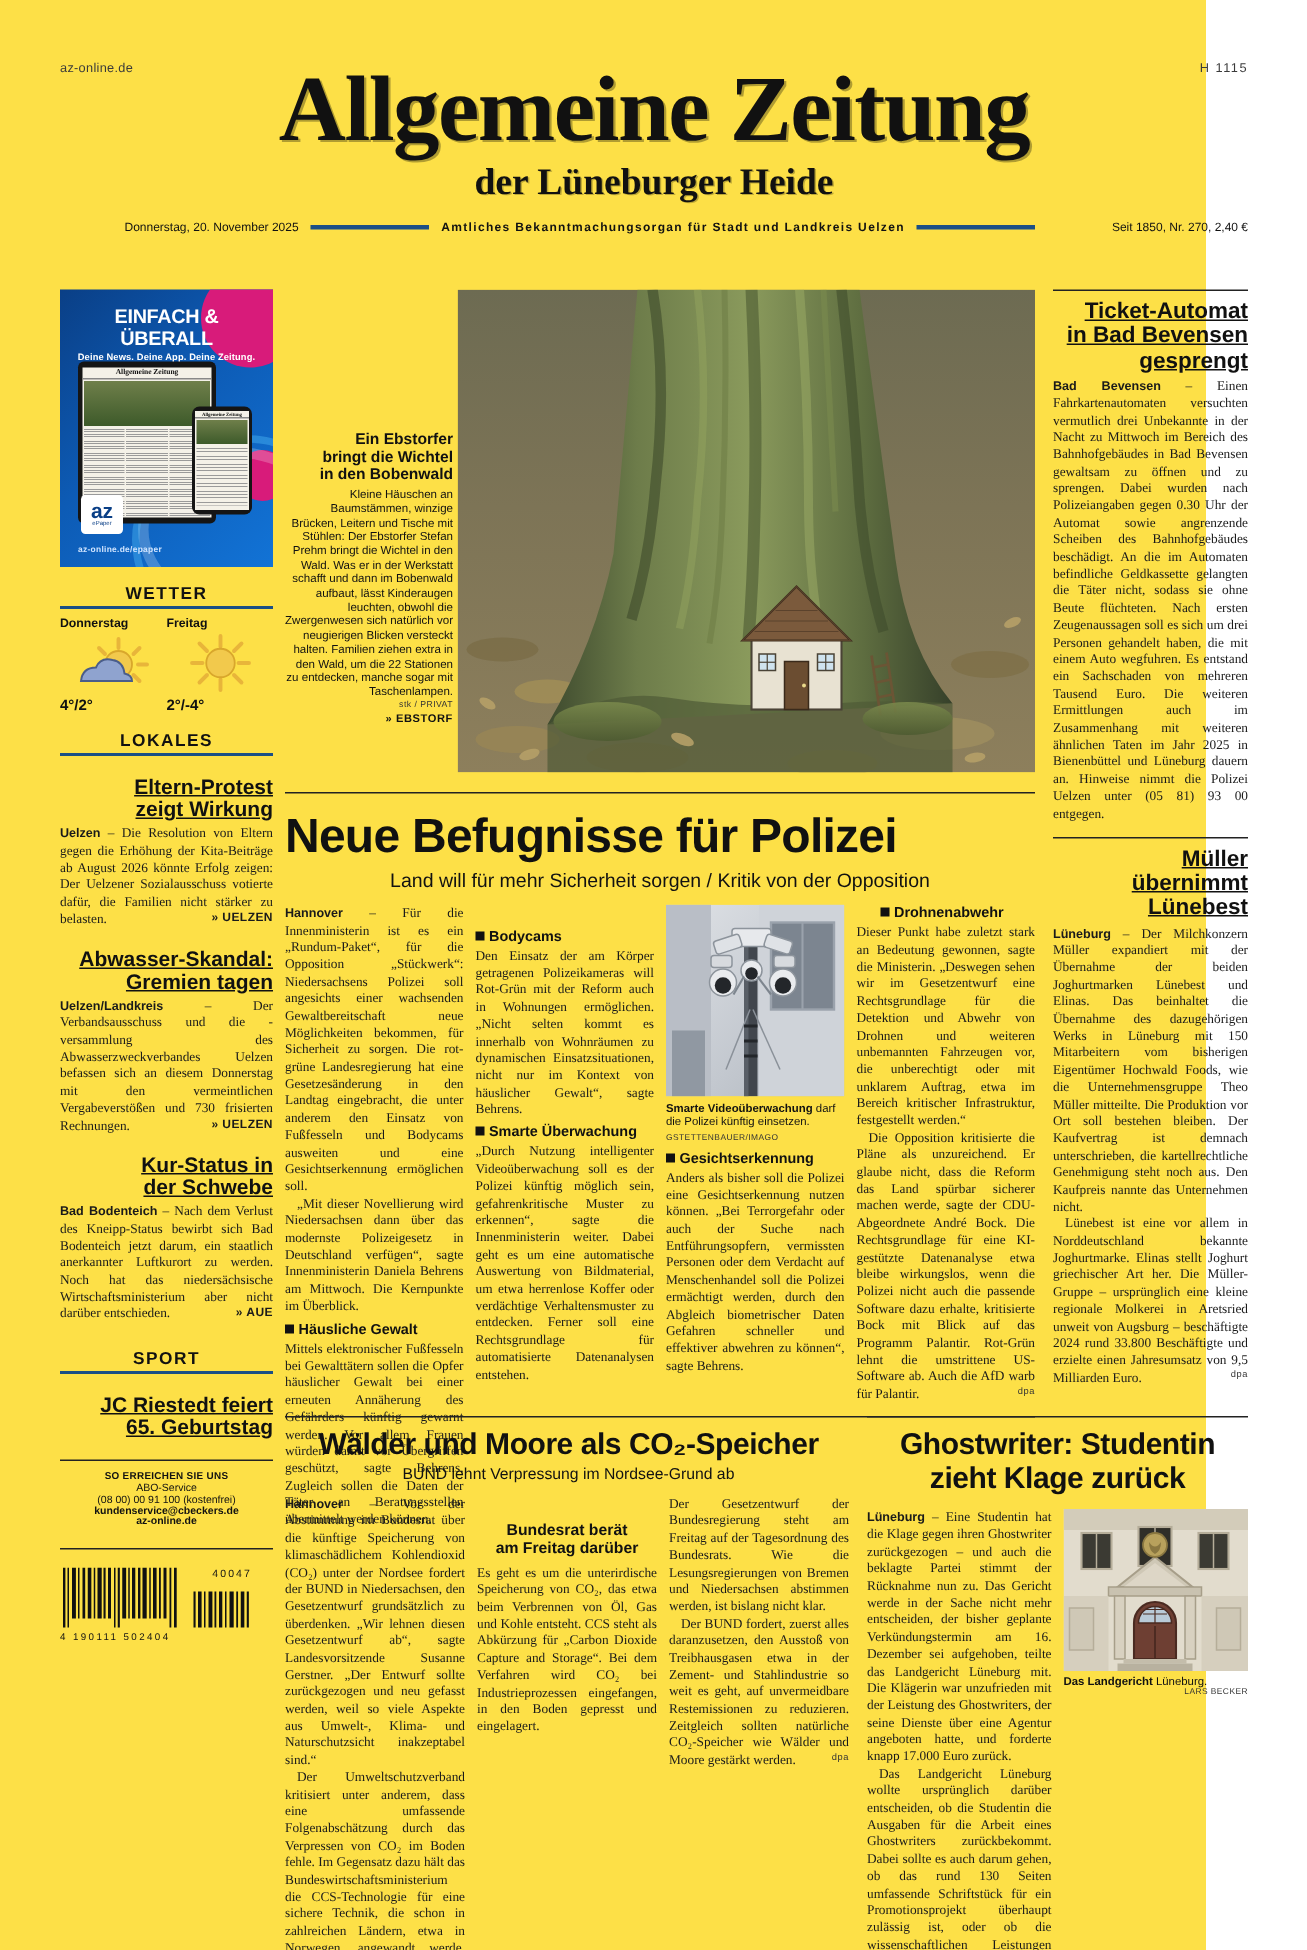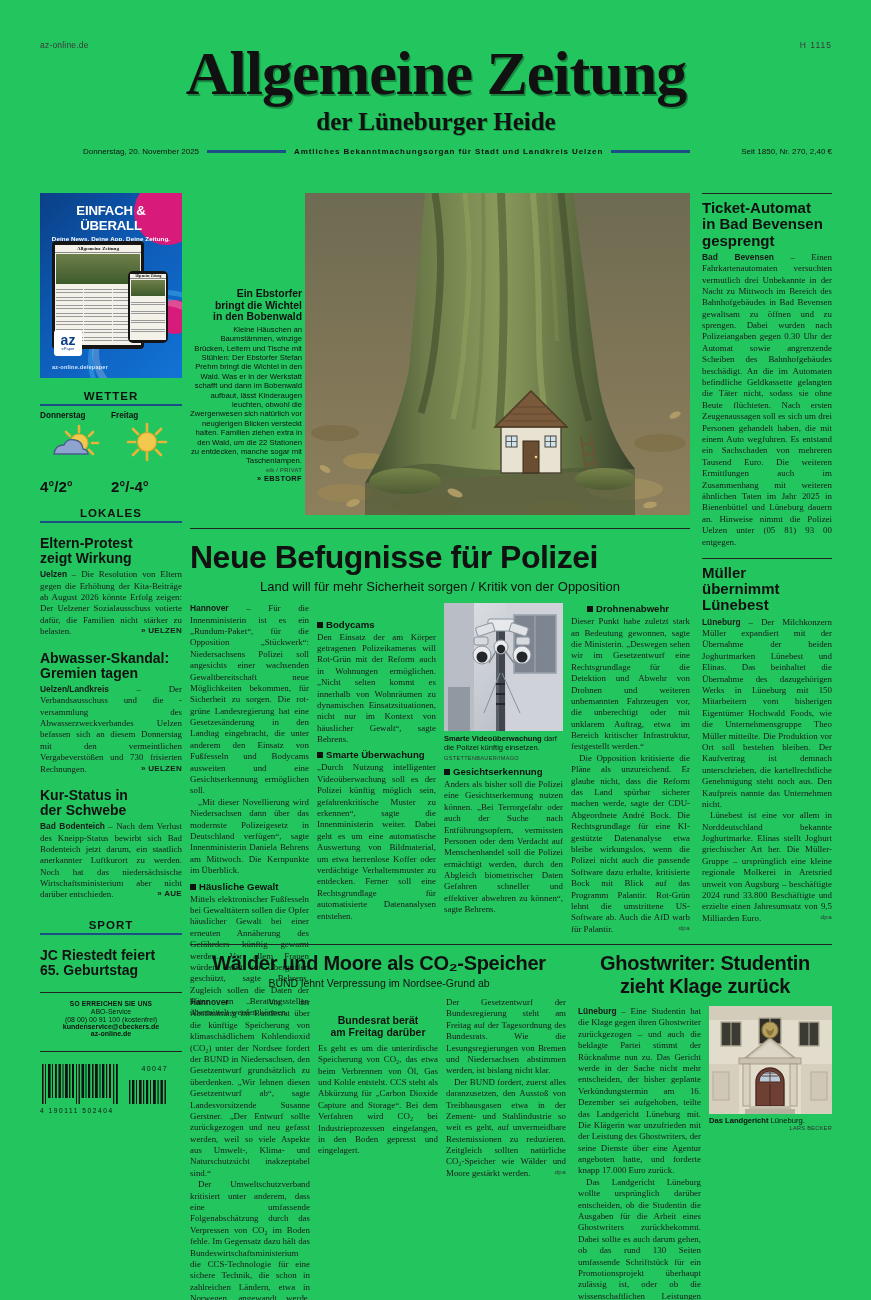--- a/index.html
+++ b/index.html
@@ -3,21 +3,21 @@
 <meta charset="utf-8">
 <style>
   * { box-sizing: border-box; margin: 0; padding: 0; }
   html, body {
     width: 871px; height: 1300px;
     background: #ffffff;
     font-family: "Liberation Sans", sans-serif;
     color: #111;
     overflow: hidden;
   }
-  .page { position: relative; width: 871px; height: 1300px; background: #22c55e; }
+  .page { position: relative; width: 804px; height: 1300px; background: #fde047; }
 
   
   .masthead { position: absolute; left: 40px; top: 40px; width: 792px; }
   .mh-top { display: flex; justify-content: space-between; align-items: flex-start;
             font-size: 8.5px; color: #3a3a3a; letter-spacing: .2px; }
   .mh-top .code { letter-spacing: 1px; }
   .mh-title { text-align: center; font-family: "Liberation Serif", serif;
               font-weight: bold; font-size: 62px; line-height: .96;
               letter-spacing: -1px; margin-top: -6px;
               text-shadow: 1.5px 1.5px 0 rgba(0,0,0,.30); }
@@ -40,21 +40,21 @@
   .lead { font-family: "Liberation Sans", sans-serif; font-weight: bold; font-size: 8.4px; }
   .ref  { font-family: "Liberation Sans", sans-serif; font-weight: bold; font-size: 8px;
           letter-spacing: .3px; float: right; }
   .credit { font-family: "Liberation Sans", sans-serif; font-size: 6.2px;
             letter-spacing: .4px; color: #333; }
 
   .sec-head { font-family: "Liberation Sans", sans-serif; font-weight: bold;
               font-size: 11.5px; letter-spacing: 1px; text-align: center;
               border-bottom: 2.5px solid #1b4f85; padding-bottom: 2px; }
   .art-title-s { font-family: "Liberation Sans", sans-serif; font-weight: bold;
-                 font-size: 14px; line-height: 1.08; text-align: left; margin: 6px 0 3px; }
+                 font-size: 14px; line-height: 1.08; text-align: right; margin: 6px 0 3px; text-decoration: underline; }
 
   
   .adbox { position: relative; width: 142px; height: 185px; overflow: hidden;
            background: linear-gradient(135deg,#0a3f86 0%, #0d5bb5 45%, #1273d6 100%); }
   .adbox .blob1 { position: absolute; right: -18px; top: -14px; width: 66px; height: 66px;
                   background: #d81b7a; border-radius: 50%; }
   .adbox .blob2 { position: absolute; right: -10px; bottom: 44px; width: 34px; height: 34px;
                   background: #d81b7a; border-radius: 50%; }
   .adbox .swoosh { position: absolute; right: -40px; bottom: -30px; width: 130px; height: 110px;
                    border: 7px solid rgba(255,255,255,.22); border-radius: 50%; }
@@ -87,21 +87,21 @@
   .ad-logo .ep { font-size: 4px; color: #0a3f86; }
   .ad-url { position: absolute; left: 12px; bottom: 8px; color: #cfe4ff; font-size: 5.6px;
             font-weight: bold; letter-spacing: .2px; }
 
   
   .wx-head { margin-top: 12px; }
   .wx-days { display: flex; margin-top: 5px; }
   .wx-day { flex: 1; text-align: left; }
   .wx-name { font-size: 8.2px; font-weight: bold; }
   .wx-icon { height: 44px; display: flex; align-items: center; justify-content: center; }
-  .wx-temp { font-size: 15px; font-weight: bold; margin-top: 14px; }
+  .wx-temp { font-size: 10px; font-weight: bold; margin-top: 1px; }
 
   
   .blk { margin-top: 13px; }
   .blk .body-text { margin-top: 2px; }
 
   .contact { margin-top: 14px; border-top: 1.5px solid #222; padding-top: 7px; text-align: center; }
   .contact .t1 { font-size: 6.6px; font-weight: bold; letter-spacing: .2px; }
   .contact .t2 { font-size: 7px; margin-top: 1px; }
   .contact .t3 { font-size: 7px; font-weight: bold; }
   .barcode-wrap { margin-top: 14px; border-top: 1.2px solid #222; padding-top: 12px;

